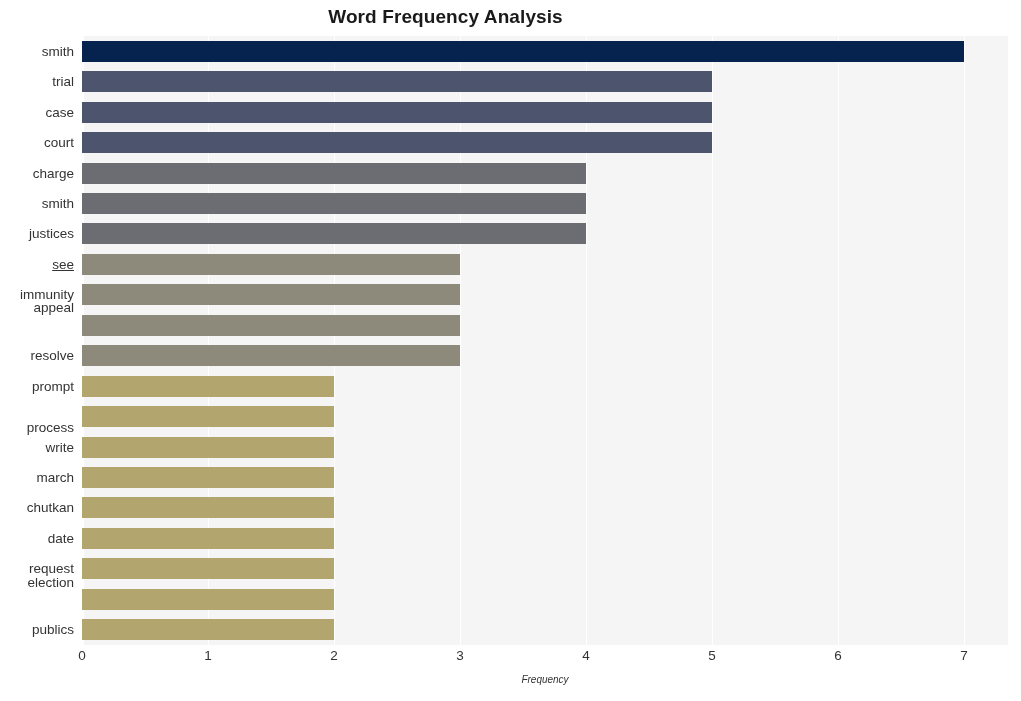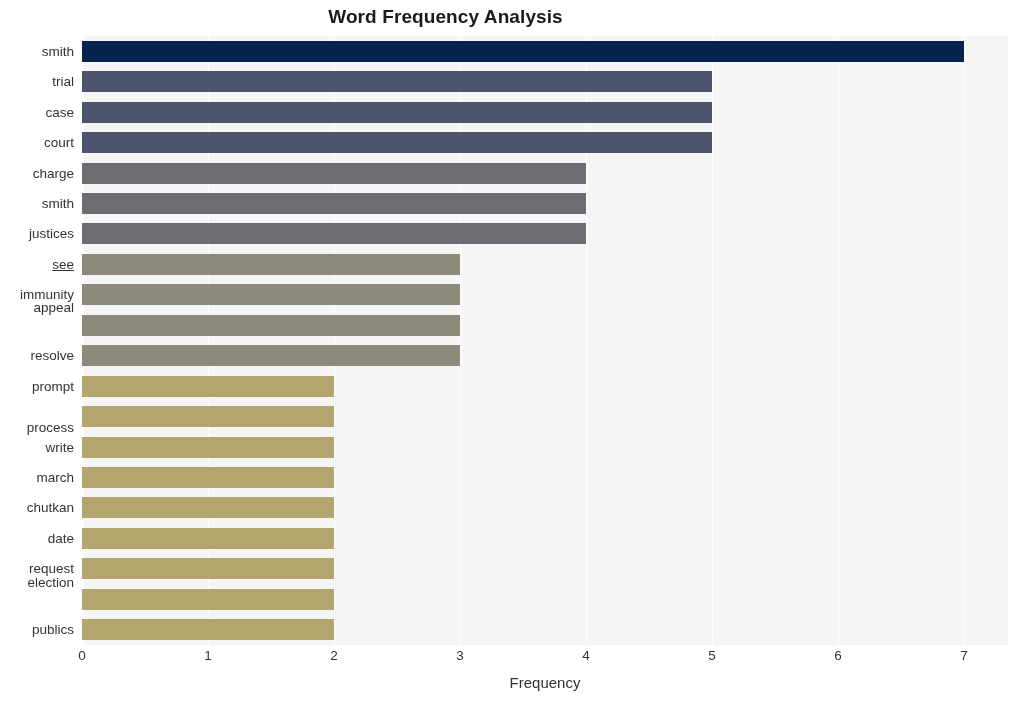--- a/index.html
+++ b/index.html
@@ -104,22 +104,23 @@
     color: #333333;
     white-space: nowrap;
   }
 
   #x-axis-title {
     position: absolute;
     left: 82px;
     top: 674px;
     width: 926px;
     text-align: center;
-    font-size: 15px;
+    font-size: 10px;
     color: #333333;
+    font-style: italic;
   }
 </style>
 </head>
 <body>
 
 <div id="chart-figure">
 
   <div id="chart-title">Word Frequency Analysis</div>
 
   <div id="plot-area">

